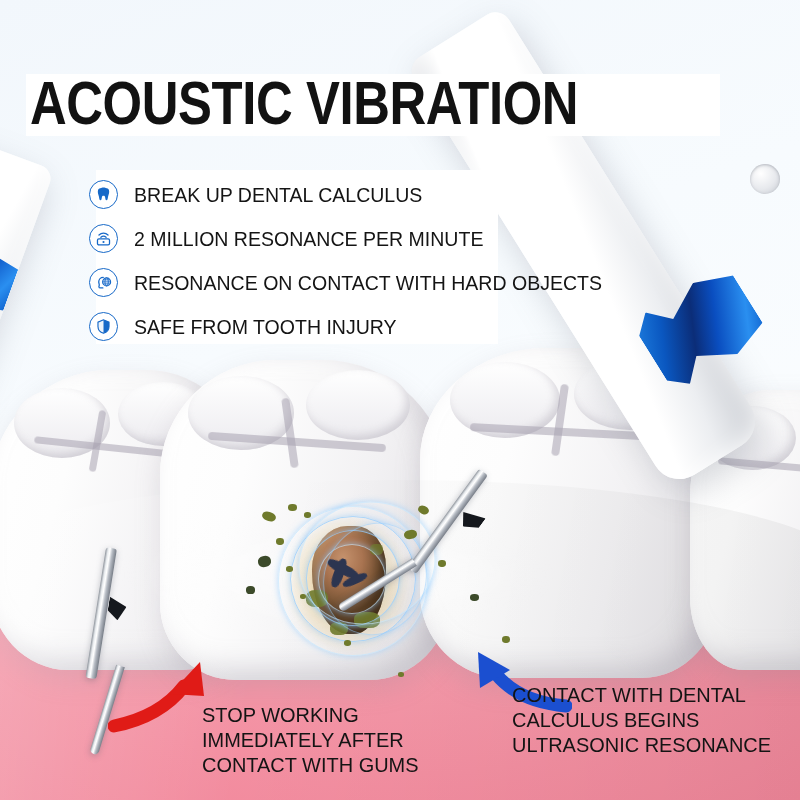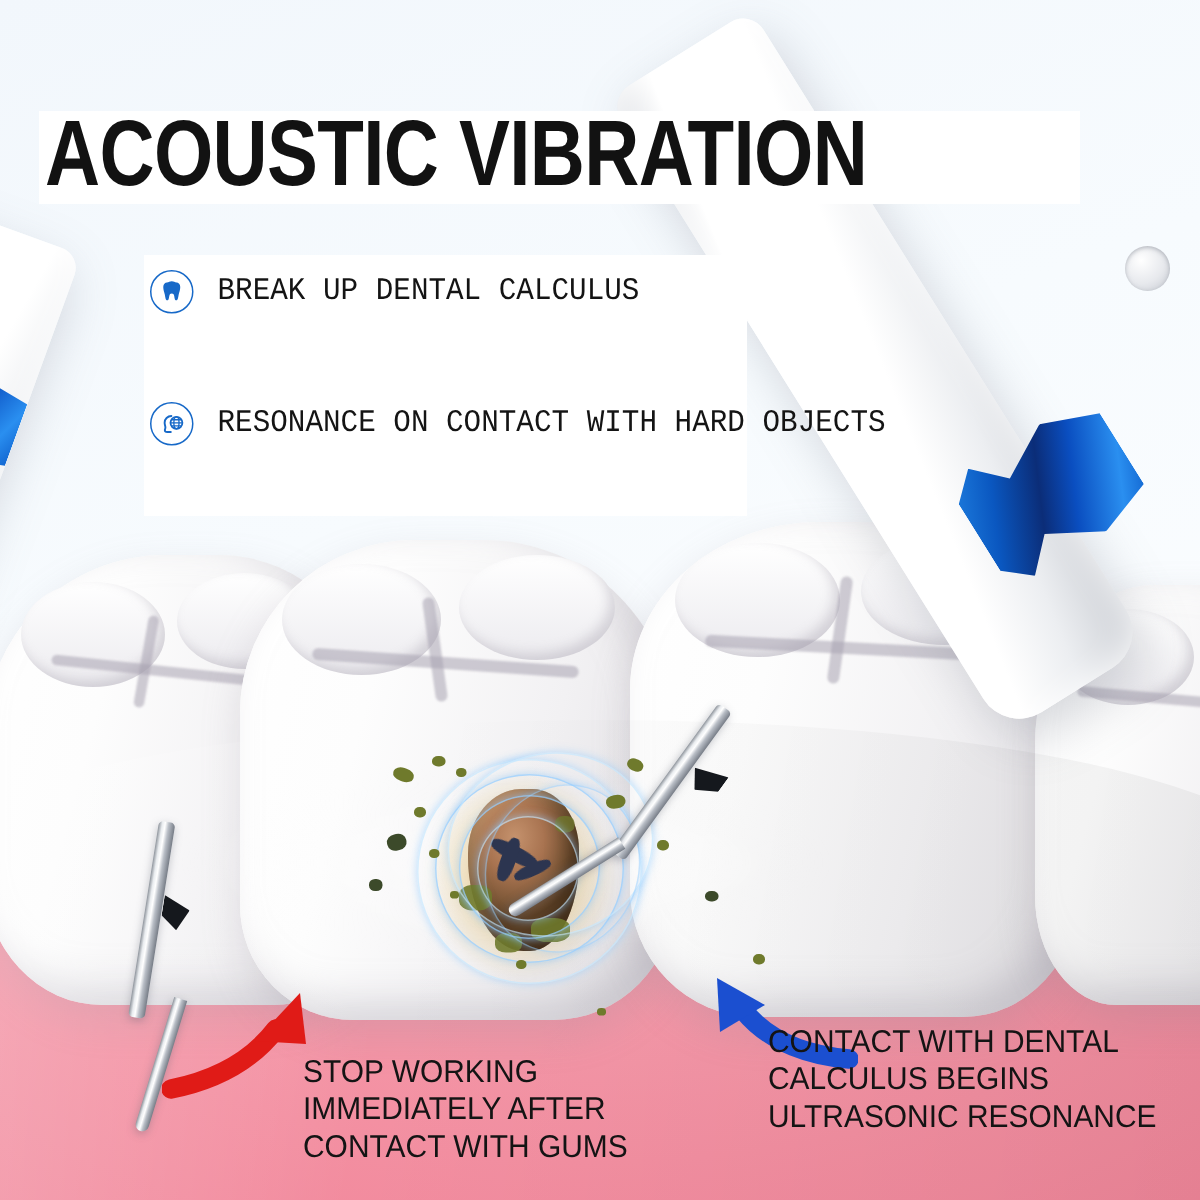--- a/index.html
+++ b/index.html
@@ -77,21 +77,21 @@
       background:radial-gradient(circle at 36% 32%, #ffffff 0%, #e7e9ed 55%, #c6cad1 100%);
       box-shadow:inset 0 1px 3px rgba(120,125,138,.5);}
 
   
   .title{position:absolute;left:30px;top:72px;font-size:62px;line-height:62px;
       font-weight:700;letter-spacing:-.5px;color:#121212;white-space:nowrap;
       transform:scaleX(.82);transform-origin:left center;}
   .title-bg{position:absolute;left:26px;top:74px;width:694px;height:62px;background:#ffffff;}
 
   .features{position:absolute;left:96px;top:170px;width:402px;height:174px;background:#ffffff;}
-  .frow{position:absolute;left:100px;display:flex;align-items:center;gap:16px;font-family:Liberation Mono, monospace;}
+  .frow{position:absolute;left:89px;display:flex;align-items:center;gap:16px;}
   .ficon{width:27px;height:27px;border-radius:50%;border:1.6px solid #1769c8;
       display:flex;align-items:center;justify-content:center;background:#fff;flex:none;}
   .ficon svg{display:block;}
   .ftext{font-size:21px;line-height:21px;font-weight:400;color:#141414;white-space:nowrap;
       transform:scaleX(.93);transform-origin:left center;}
 
   .caption{position:absolute;font-size:21px;line-height:25px;font-weight:400;color:#141414;
       transform:scaleX(.95);transform-origin:left top;}
   #caption-left{left:202px;top:702px;}
   #caption-right{left:512px;top:682px;}
@@ -211,33 +211,54 @@
 
   <div class="frow" style="top:180px;">
     <span class="ficon">
       <svg width="17" height="17" viewBox="0 0 24 24">
           <path fill="#1769c8" d="M12 2.2c-2 0-2.7 1-4.6 1C5.8 3.2 4 4.6 4 7.6c0 3 .9 4.4 1.5 7.2.5 2.3.6 5.3 2.2 5.3 1.7 0 1.6-2.6 2.1-4.6.3-1.2.7-1.9 2.2-1.9s1.9.7 2.2 1.9c.5 2 .4 4.6 2.1 4.6 1.6 0 1.7-3 2.2-5.3.6-2.8 1.5-4.2 1.5-7.2 0-3-1.8-4.4-3.4-4.4-1.9 0-2.6-1-4.6-1z"></path>
         </svg>
     </span>
     <span class="ftext">BREAK UP DENTAL CALCULUS</span>
   </div>
 
+  <div class="frow" style="top:224px;">
+    <span class="ficon">
+      <svg width="17" height="17" viewBox="0 0 24 24">
+        <rect x="3.5" y="12.5" width="17" height="8.5" rx="2" fill="none" stroke="#1769c8" stroke-width="1.8"></rect>
+        <circle cx="12" cy="17" r="1.5" fill="#1769c8"></circle>
+        <path d="M8.3 10.2a5.6 5.6 0 0 1 7.4 0" fill="none" stroke="#1769c8" stroke-width="1.8" stroke-linecap="round"></path>
+        <path d="M5.6 7a9.6 9.6 0 0 1 12.8 0" fill="none" stroke="#1769c8" stroke-width="1.8" stroke-linecap="round"></path>
+      </svg>
+    </span>
+    <span class="ftext">2 MILLION RESONANCE PER MINUTE</span>
+  </div>
 
   <div class="frow" style="top:268px;justify-content:flex-end;">
     <span class="ficon">
       <svg width="18" height="18" viewBox="0 0 24 24">
         <path d="M11 4.5c-3.4 0-6 2.6-6 5.9 0 1.7.7 3 .7 4.3 0 1-.5 1.5-.5 2.3 0 1 .9 1.6 2.2 1.6h3.1" fill="none" stroke="#1769c8" stroke-width="1.7" stroke-linecap="round"></path>
         <circle cx="15.5" cy="10.5" r="5.3" fill="none" stroke="#1769c8" stroke-width="1.6"></circle>
         <ellipse cx="15.5" cy="10.5" rx="2.3" ry="5.3" fill="none" stroke="#1769c8" stroke-width="1.2"></ellipse>
         <path d="M10.3 10.5h10.4M11.1 7.8h8.8M11.1 13.2h8.8" stroke="#1769c8" stroke-width="1.2"></path>
       </svg>
     </span>
     <span class="ftext">RESONANCE ON CONTACT WITH HARD OBJECTS</span>
   </div>
 
+  <div class="frow" style="top:312px;">
+    <span class="ficon">
+      <svg width="17" height="17" viewBox="0 0 24 24">
+        <path d="M12 2.6 4.2 5.8v6.1c0 4.7 3.3 8.2 7.8 9.6 4.5-1.4 7.8-4.9 7.8-9.6V5.8z" fill="#1769c8"></path>
+        <path d="M12 2.6 4.2 5.8v6.1c0 4.7 3.3 8.2 7.8 9.6z" fill="#ffffff" opacity=".92"></path>
+        <path d="M12 2.6 4.2 5.8v6.1c0 4.7 3.3 8.2 7.8 9.6 4.5-1.4 7.8-4.9 7.8-9.6V5.8z" fill="none" stroke="#1769c8" stroke-width="1.6"></path>
+      </svg>
+    </span>
+    <span class="ftext">SAFE FROM TOOTH INJURY</span>
+  </div>
 
   <svg class="arrow" id="arrow-red" style="left:108px;top:650px;" width="110" height="85" viewBox="0 0 110 85">
     <path d="M6 76 C 26 72, 56 62, 76 36" fill="none" stroke="#e01b17" stroke-width="13" stroke-linecap="round"></path>
     <path d="M92 12 L 62 44 L 96 46 Z" fill="#e01b17"></path>
   </svg>
 
   <svg class="arrow" id="arrow-blue" style="left:462px;top:640px;" width="110" height="80" viewBox="0 0 110 80">
     <path d="M104 66 C 80 64, 52 56, 34 34" fill="none" stroke="#1b4fd0" stroke-width="13" stroke-linecap="round"></path>
     <path d="M16 12 L 18 48 L 48 30 Z" fill="#1b4fd0"></path>
   </svg>

